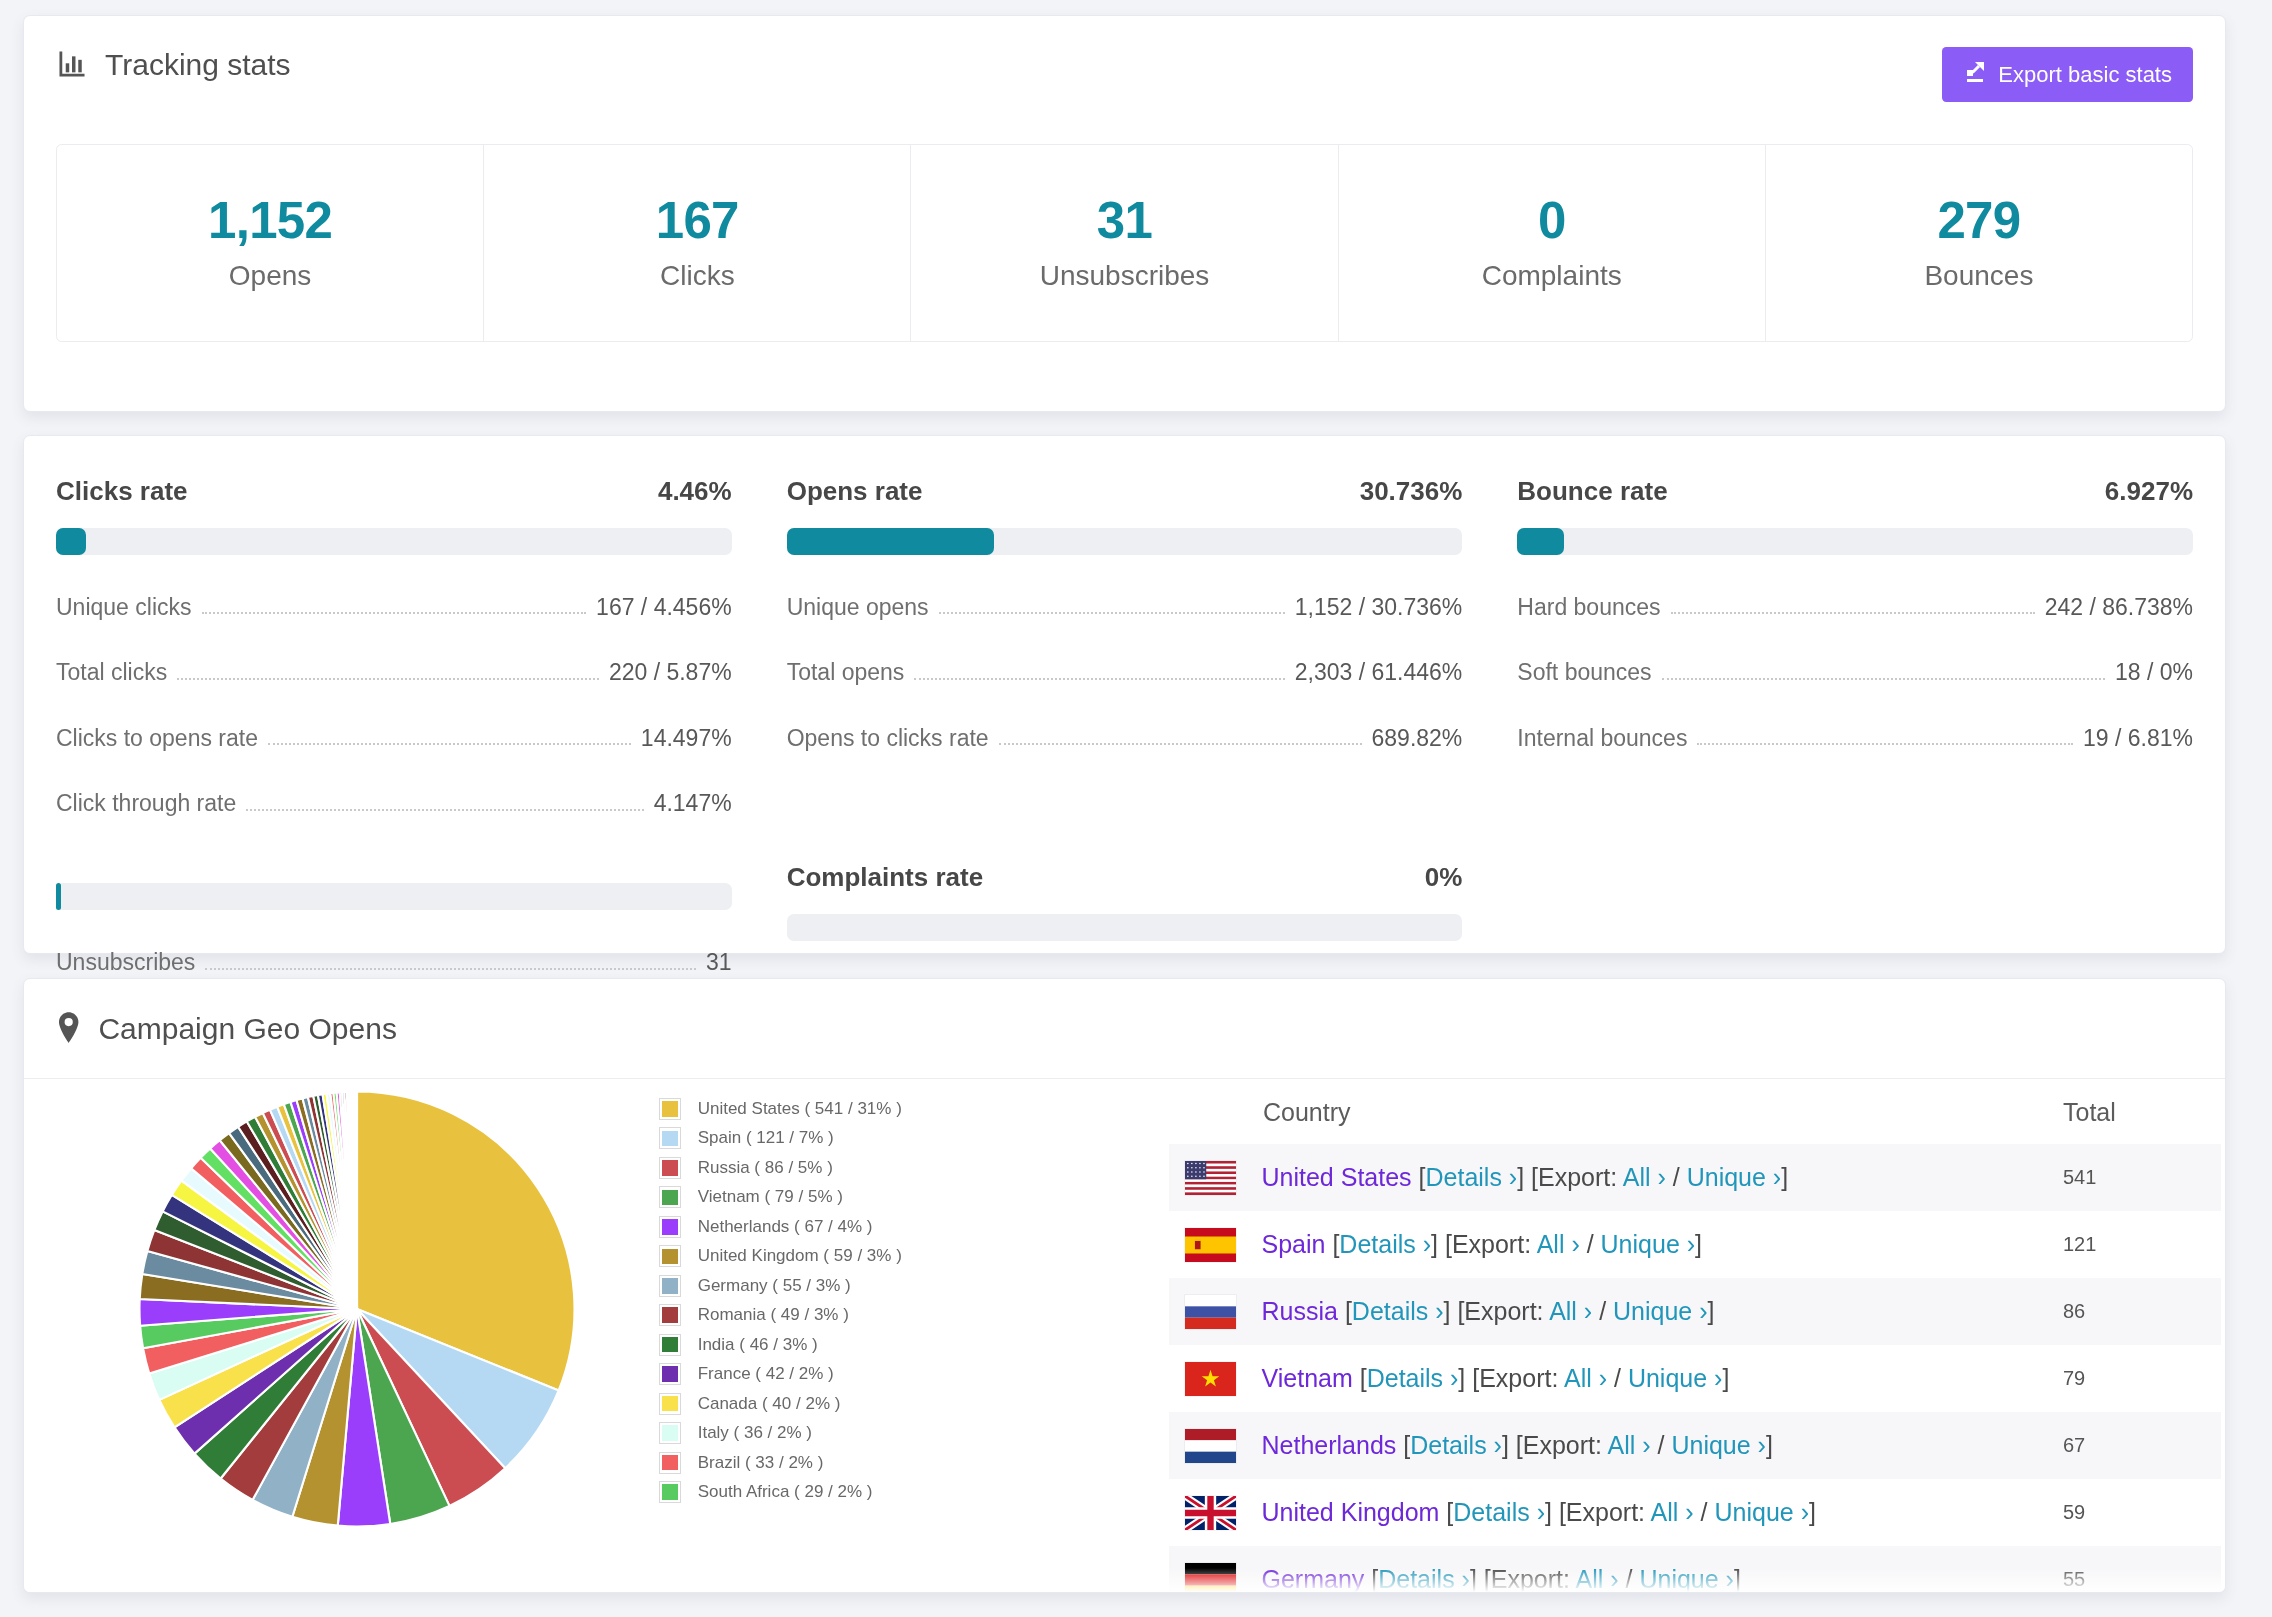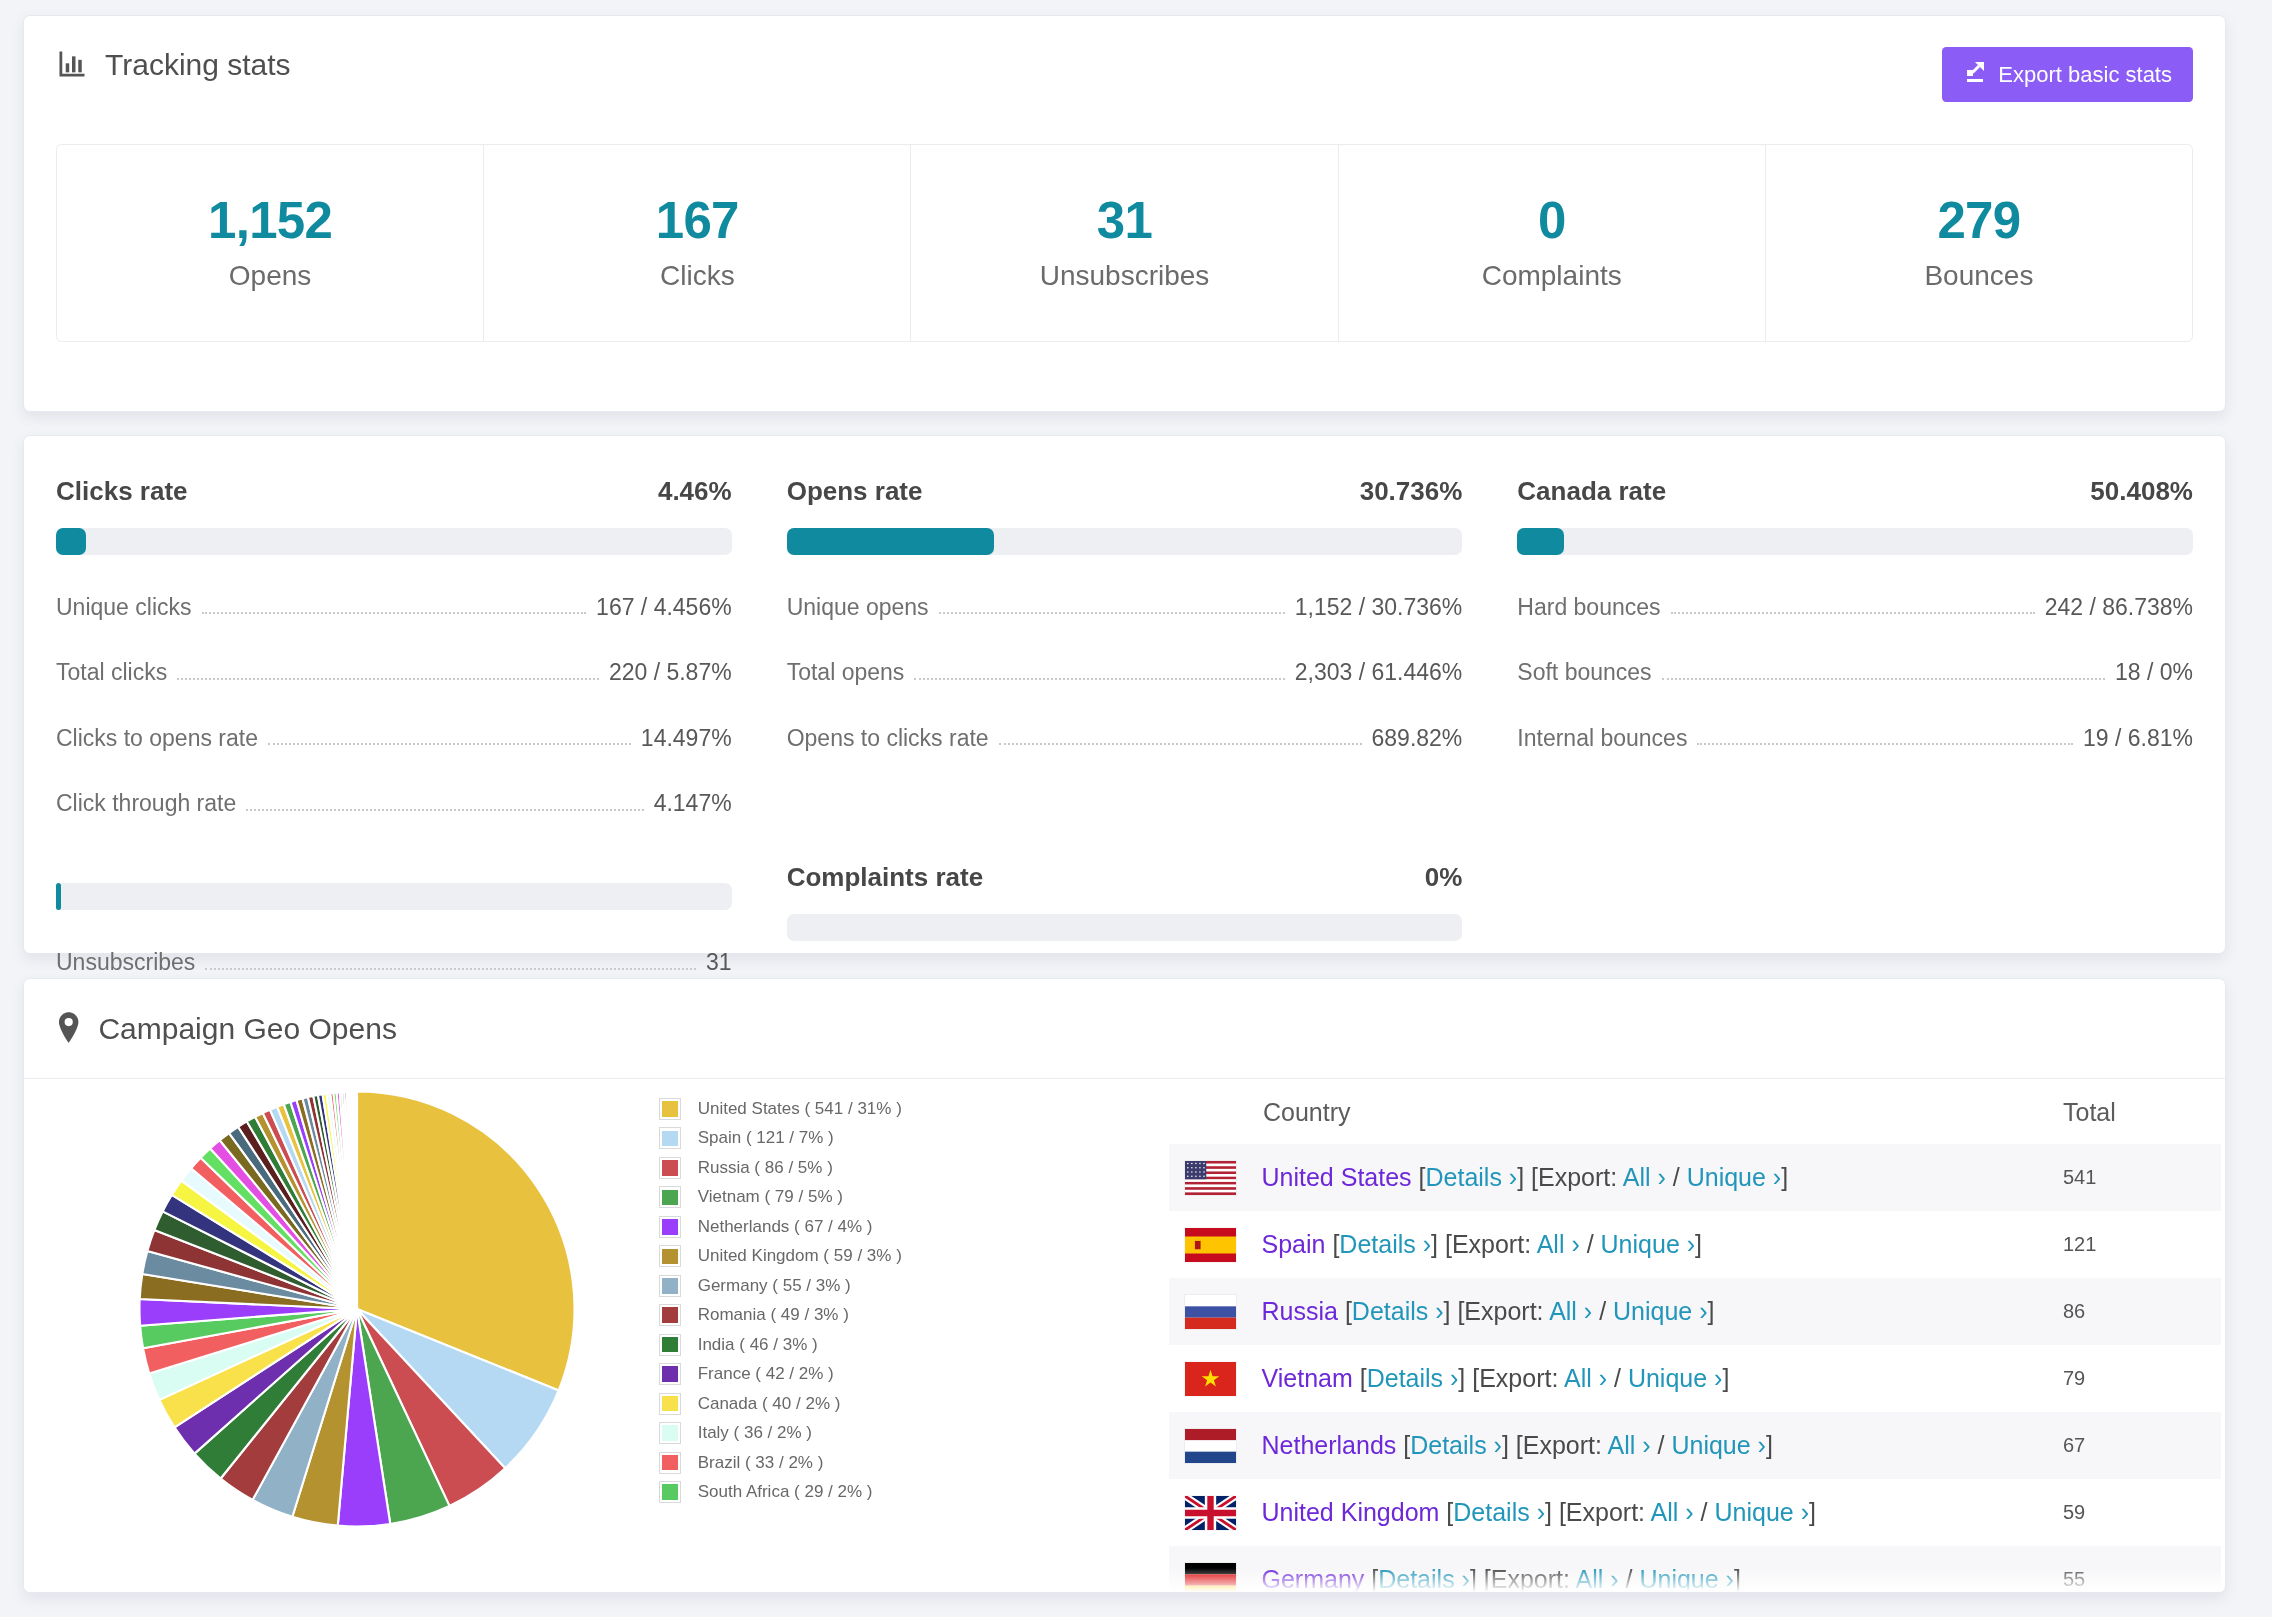--- a/index.html
+++ b/index.html
@@ -181,22 +181,22 @@
        <span class="rate-value">2,303 / 61.446%</span>
      </div>
         <div class="rate-row">
        <span class="rate-label">Opens to clicks rate</span>
        <span class="leader"></span>
        <span class="rate-value">689.82%</span>
      </div>
       </div>
       <div class="rate-block">
         <div class="rate-title-row">
-       <span class="rate-title">Canada rate</span>
-       <span class="rate-percent">50.408%</span>
+       <span class="rate-title">Bounce rate</span>
+       <span class="rate-percent">6.927%</span>
      </div>
      <div class="rate-bar">
        <div class="rate-fill" style="width:6.927%"></div>
      </div>
         <div class="rate-row">
        <span class="rate-label">Hard bounces</span>
        <span class="leader"></span>
        <span class="rate-value">242 / 86.738%</span>
      </div>
         <div class="rate-row">

